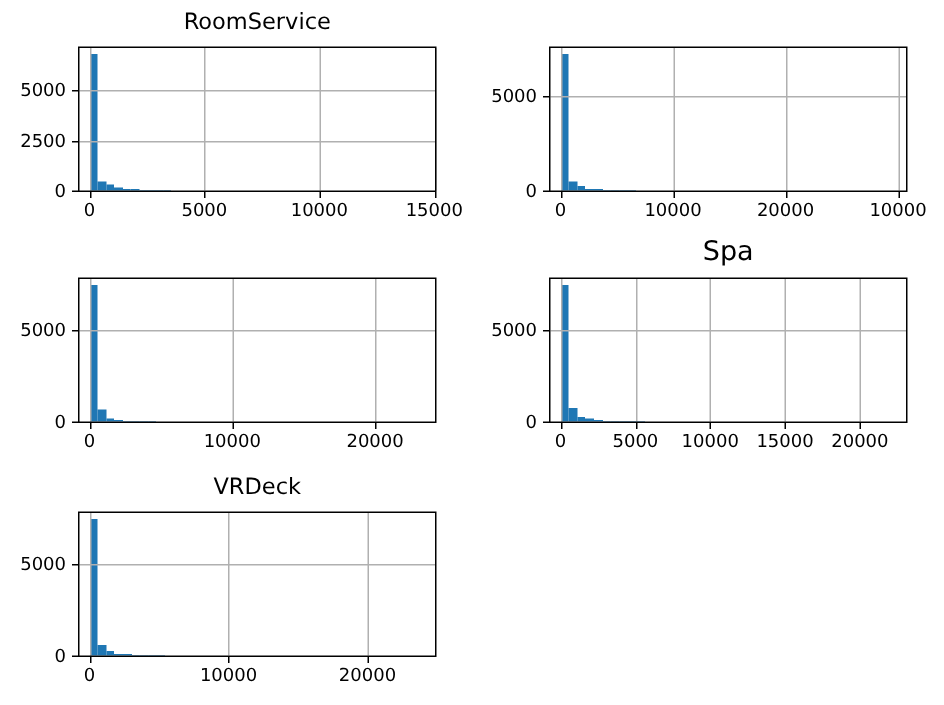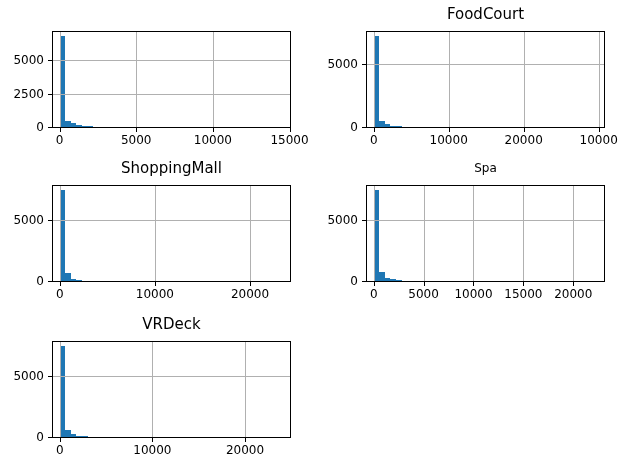--- a/index.html
+++ b/index.html
@@ -6,20 +6,21 @@
   #figure{position:relative;width:629px;height:470px;background:#ffffff;
           font-family:"DejaVu Sans",sans-serif;overflow:hidden;}
   .subplot{position:absolute;inset:0;pointer-events:none;}
   .abs{position:absolute;}
 </style>
 </head>
 <body>
 
 <div id="figure">
   <div class="subplot">
+      <div class="abs" style="left: 171.5px; top: 5px; transform: translateX(-50%); white-space: nowrap; font-size: 15px; line-height: 18px; color: rgb(0, 0, 0);">RoomService</div>
       <div class="abs" style="left: 59.5918px; width: 5.49116px; top: 36.0909px; height: 90.9091px; background: rgb(31, 119, 180);"></div>
       <div class="abs" style="left: 65.083px; width: 5.49116px; top: 121.251px; height: 5.74866px; background: rgb(31, 119, 180);"></div>
       <div class="abs" style="left: 70.5742px; width: 5.49116px; top: 123.123px; height: 3.87701px; background: rgb(31, 119, 180);"></div>
       <div class="abs" style="left: 76.0653px; width: 5.49116px; top: 124.861px; height: 2.13904px; background: rgb(31, 119, 180);"></div>
       <div class="abs" style="left: 81.5565px; width: 5.49116px; top: 125.73px; height: 1.27005px; background: rgb(31, 119, 180);"></div>
       <div class="abs" style="left: 87.0477px; width: 5.49116px; top: 126.265px; height: 0.735294px; background: rgb(31, 119, 180);"></div>
       <div class="abs" style="left: 92.5388px; width: 5.49116px; top: 126.559px; height: 0.441176px; background: rgb(31, 119, 180);"></div>
       <div class="abs" style="left: 98.03px; width: 5.49116px; top: 126.733px; height: 0.26738px; background: rgb(31, 119, 180);"></div>
       <div class="abs" style="left: 103.521px; width: 5.49116px; top: 126.826px; height: 0.173797px; background: rgb(31, 119, 180);"></div>
       <div class="abs" style="left: 109.012px; width: 5.49116px; top: 126.893px; height: 0.106952px; background: rgb(31, 119, 180);"></div>
@@ -50,21 +51,20 @@
       <div class="abs" style="left: 289.54px; top: 128px; width: 1px; height: 4px; background: rgb(0, 0, 0);"></div>
       <div class="abs" style="left: 289.54px; top: 133px; transform: translateX(-50%); white-space: nowrap; font-size: 12px; line-height: 14px; color: rgb(0, 0, 0);">15000</div>
       <div class="abs" style="left: 48px; top: 127px; width: 4px; height: 1px; background: rgb(0, 0, 0);"></div>
       <div class="abs" style="left: -16px; top: 120px; width: 60px; text-align: right; font-size: 12px; line-height: 14px; color: rgb(0, 0, 0);">0</div>
       <div class="abs" style="left: 48px; top: 93.5775px; width: 4px; height: 1px; background: rgb(0, 0, 0);"></div>
       <div class="abs" style="left: -16px; top: 86.5775px; width: 60px; text-align: right; font-size: 12px; line-height: 14px; color: rgb(0, 0, 0);">2500</div>
       <div class="abs" style="left: 48px; top: 60.1551px; width: 4px; height: 1px; background: rgb(0, 0, 0);"></div>
       <div class="abs" style="left: -16px; top: 53.1551px; width: 60px; text-align: right; font-size: 12px; line-height: 14px; color: rgb(0, 0, 0);">5000</div>
     </div>
   <div class="subplot">
-      <div class="abs" style="left: 485.5px; top: 5px; transform: translateX(-50%); white-space: nowrap; font-size: 15px; line-height: 18px; color: rgb(0, 0, 0);">FoodCourt</div>
       <div class="abs" style="left: 373.705px; width: 5.58957px; top: 36.0879px; height: 90.9121px; background: rgb(31, 119, 180);"></div>
       <div class="abs" style="left: 379.294px; width: 5.58957px; top: 120.981px; height: 6.01901px; background: rgb(31, 119, 180);"></div>
       <div class="abs" style="left: 384.884px; width: 5.58957px; top: 124.116px; height: 2.88411px; background: rgb(31, 119, 180);"></div>
       <div class="abs" style="left: 390.474px; width: 5.58957px; top: 125.621px; height: 1.37936px; background: rgb(31, 119, 180);"></div>
       <div class="abs" style="left: 396.063px; width: 5.58957px; top: 126.248px; height: 0.752376px; background: rgb(31, 119, 180);"></div>
       <div class="abs" style="left: 401.653px; width: 5.58957px; top: 126.561px; height: 0.438886px; background: rgb(31, 119, 180);"></div>
       <div class="abs" style="left: 407.242px; width: 5.58957px; top: 126.724px; height: 0.275871px; background: rgb(31, 119, 180);"></div>
       <div class="abs" style="left: 412.832px; width: 5.58957px; top: 126.824px; height: 0.175554px; background: rgb(31, 119, 180);"></div>
       <div class="abs" style="left: 418.421px; width: 5.58957px; top: 126.887px; height: 0.112856px; background: rgb(31, 119, 180);"></div>
       <div class="abs" style="left: 424.011px; width: 5.58957px; top: 126.925px; height: 0.0752375px; background: rgb(31, 119, 180);"></div>
@@ -91,21 +91,20 @@
       <div class="abs" style="left: 523.7px; top: 128px; width: 1px; height: 4px; background: rgb(0, 0, 0);"></div>
       <div class="abs" style="left: 523.7px; top: 133px; transform: translateX(-50%); white-space: nowrap; font-size: 12px; line-height: 14px; color: rgb(0, 0, 0);">20000</div>
       <div class="abs" style="left: 598.698px; top: 128px; width: 1px; height: 4px; background: rgb(0, 0, 0);"></div>
       <div class="abs" style="left: 598.698px; top: 133px; transform: translateX(-50%); white-space: nowrap; font-size: 12px; line-height: 14px; color: rgb(0, 0, 0);">10000</div>
       <div class="abs" style="left: 362px; top: 127px; width: 4px; height: 1px; background: rgb(0, 0, 0);"></div>
       <div class="abs" style="left: 298px; top: 120px; width: 60px; text-align: right; font-size: 12px; line-height: 14px; color: rgb(0, 0, 0);">0</div>
       <div class="abs" style="left: 362px; top: 64.302px; width: 4px; height: 1px; background: rgb(0, 0, 0);"></div>
       <div class="abs" style="left: 298px; top: 57.302px; width: 60px; text-align: right; font-size: 12px; line-height: 14px; color: rgb(0, 0, 0);">5000</div>
     </div>
   <div class="subplot">
-      <div class="abs" style="left: 171.5px; top: 159px; transform: translateX(-50%); white-space: nowrap; font-size: 15px; line-height: 18px; color: rgb(0, 0, 0);">ShoppingMall</div>
       <div class="abs" style="left: 59.7097px; width: 5.58951px; top: 190.088px; height: 90.912px; background: rgb(31, 119, 180);"></div>
       <div class="abs" style="left: 65.2992px; width: 5.58951px; top: 273.068px; height: 7.93192px; background: rgb(31, 119, 180);"></div>
       <div class="abs" style="left: 70.8887px; width: 5.58951px; top: 278.803px; height: 2.19653px; background: rgb(31, 119, 180);"></div>
       <div class="abs" style="left: 76.4782px; width: 5.58951px; top: 280.146px; height: 0.854207px; background: rgb(31, 119, 180);"></div>
       <div class="abs" style="left: 82.0678px; width: 5.58951px; top: 280.573px; height: 0.427103px; background: rgb(31, 119, 180);"></div>
       <div class="abs" style="left: 87.6573px; width: 5.58951px; top: 280.756px; height: 0.244059px; background: rgb(31, 119, 180);"></div>
       <div class="abs" style="left: 93.2468px; width: 5.58951px; top: 280.854px; height: 0.146435px; background: rgb(31, 119, 180);"></div>
       <div class="abs" style="left: 98.8363px; width: 5.58951px; top: 280.902px; height: 0.0976236px; background: rgb(31, 119, 180);"></div>
       <div class="abs" style="left: 104.426px; width: 5.58951px; top: 280.939px; height: 0.0610147px; background: rgb(31, 119, 180);"></div>
       <div class="abs" style="left: 110.015px; width: 5.58951px; top: 280.963px; height: 0.0366088px; background: rgb(31, 119, 180);"></div>
@@ -126,21 +125,21 @@
       <div class="abs" style="left: 154.883px; top: 282px; width: 1px; height: 4px; background: rgb(0, 0, 0);"></div>
       <div class="abs" style="left: 154.883px; top: 287px; transform: translateX(-50%); white-space: nowrap; font-size: 12px; line-height: 14px; color: rgb(0, 0, 0);">10000</div>
       <div class="abs" style="left: 250.056px; top: 282px; width: 1px; height: 4px; background: rgb(0, 0, 0);"></div>
       <div class="abs" style="left: 250.056px; top: 287px; transform: translateX(-50%); white-space: nowrap; font-size: 12px; line-height: 14px; color: rgb(0, 0, 0);">20000</div>
       <div class="abs" style="left: 48px; top: 281px; width: 4px; height: 1px; background: rgb(0, 0, 0);"></div>
       <div class="abs" style="left: -16px; top: 274px; width: 60px; text-align: right; font-size: 12px; line-height: 14px; color: rgb(0, 0, 0);">0</div>
       <div class="abs" style="left: 48px; top: 219.985px; width: 4px; height: 1px; background: rgb(0, 0, 0);"></div>
       <div class="abs" style="left: -16px; top: 212.985px; width: 60px; text-align: right; font-size: 12px; line-height: 14px; color: rgb(0, 0, 0);">5000</div>
     </div>
   <div class="subplot">
-      <div class="abs" style="left: 485.5px; top: 159px; transform: translateX(-50%); white-space: nowrap; font-size: 12px; line-height: 18px; color: rgb(0, 0, 0);">Spa</div>
+      <div class="abs" style="left: 485.5px; top: 159px; transform: translateX(-50%); white-space: nowrap; font-size: 18px; line-height: 18px; color: rgb(0, 0, 0);">Spa</div>
       <div class="abs" style="left: 373.705px; width: 5.58974px; top: 190.088px; height: 90.912px; background: rgb(31, 119, 180);"></div>
       <div class="abs" style="left: 379.295px; width: 5.58974px; top: 272.458px; height: 8.54207px; background: rgb(31, 119, 180);"></div>
       <div class="abs" style="left: 384.885px; width: 5.58974px; top: 277.583px; height: 3.41683px; background: rgb(31, 119, 180);"></div>
       <div class="abs" style="left: 390.474px; width: 5.58974px; top: 279.414px; height: 1.58638px; background: rgb(31, 119, 180);"></div>
       <div class="abs" style="left: 396.064px; width: 5.58974px; top: 280.146px; height: 0.854207px; background: rgb(31, 119, 180);"></div>
       <div class="abs" style="left: 401.654px; width: 5.58974px; top: 280.512px; height: 0.488118px; background: rgb(31, 119, 180);"></div>
       <div class="abs" style="left: 407.244px; width: 5.58974px; top: 280.695px; height: 0.305074px; background: rgb(31, 119, 180);"></div>
       <div class="abs" style="left: 412.833px; width: 5.58974px; top: 280.805px; height: 0.195247px; background: rgb(31, 119, 180);"></div>
       <div class="abs" style="left: 418.423px; width: 5.58974px; top: 280.878px; height: 0.12203px; background: rgb(31, 119, 180);"></div>
       <div class="abs" style="left: 424.013px; width: 5.58974px; top: 280.915px; height: 0.0854206px; background: rgb(31, 119, 180);"></div>

